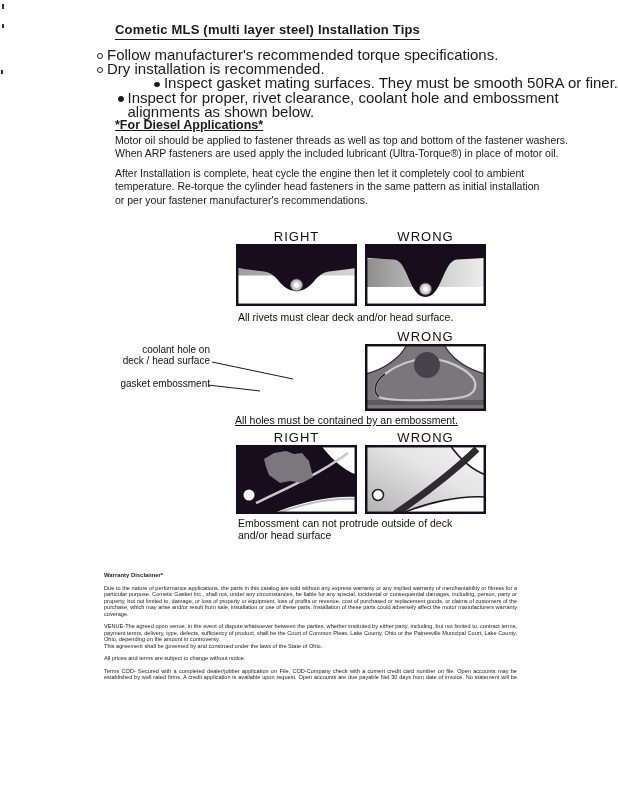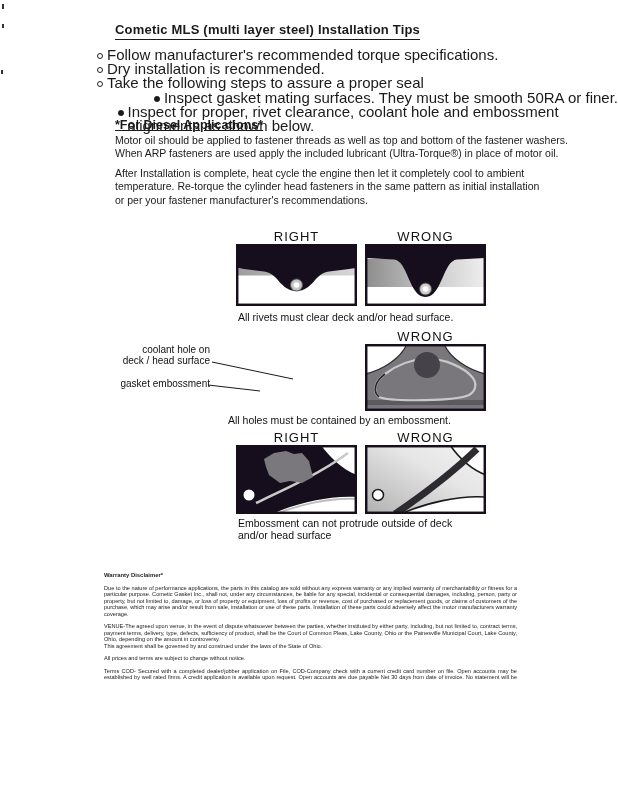--- a/index.html
+++ b/index.html
@@ -42,24 +42,20 @@
   <div class="abs title">Cometic MLS (multi layer steel) Installation Tips</div>
 
   <div class="abs bullets">
     <div class="b-row">
       <span class="b-dot"></span>
       <span>Follow manufacturer's recommended torque specifications.</span>
     </div>
     <div class="b-row">
       <span class="b-dot"></span>
       <span>Dry installation is recommended.</span>
-    </div>
-    <div class="b-row">
-      <span class="b-dot"></span>
-      <span>Take the following steps to assure a proper seal</span>
     </div>
     <div class="b-row b-sub">
       <span class="b-dot filled"></span>
       <span>Inspect gasket mating surfaces.  They must be smooth 50RA or finer.</span>
     </div>
     <div class="b-row b-sub">
       <span class="b-dot filled"></span>
       <span>Inspect for proper, rivet clearance, coolant hole and embossment alignments as shown below.</span>
     </div>
   </div>
@@ -139,21 +135,21 @@
       <path d="M0,0 H42 C36,14 18,26 0,30 Z" fill="#ffffff"></path>
       <path d="M121,0 H79 C85,14 103,26 121,30 Z" fill="#ffffff"></path>
       <path d="M42,0 C36,14 18,26 0,30" fill="none" stroke="#2e2e32" stroke-width="1.3"></path>
       <path d="M79,0 C85,14 103,26 121,30" fill="none" stroke="#2e2e32" stroke-width="1.3"></path>
       <path d="M14,53 C8,48 9,38 20,30 C32,21 47,15.5 60,15 C80,14 100,24 108,34 C112,40 111,47 104,51 C92,57 25,58 14,53 Z" fill="none" stroke="#c9c9c9" stroke-width="2.2"></path>
       <path d="M14,53 C8,48 9,38 20,30" fill="none" stroke="#262428" stroke-width="1.6"></path>
       <circle cx="62" cy="21" r="13" fill="#46424a"></circle>
       <rect x="1.2" y="1.2" width="118.6" height="64.6" fill="none" stroke="#160e1c" stroke-width="2.5"></rect>
     </svg>
   </div>
-  <div class="abs caption" style="left:228px;top:414px;">All holes must be contained by an embossment.</div>
+  <div class="abs caption" style="left:235px;top:414px;text-decoration:underline;">All holes must be contained by an embossment.</div>
 
   <div class="fig-col" style="left:236px;top:430px;">
     <div class="fig-label">RIGHT</div>
     <svg width="121" height="69" viewBox="0 0 121 69">
       <rect x="0" y="0" width="121" height="69" fill="#ffffff"></rect>
       <path d="M0,0 H85 C92,10 105,24 121,30 V52 C95,50 60,58 36,69 H0 Z" fill="#160e1c"></path>
       <path d="M121,54 C95,52 62,60 40,69" fill="none" stroke="#bdbdbd" stroke-width="2"></path>
       <path d="M20,58 C50,44 85,28 112,8" fill="none" stroke="#c9c9c9" stroke-width="2.5"></path>
       <path d="M28,14 L38,8 L50,6 L58,9 L66,8 L73,16 L75,24 L77,32 L66,38 L54,36 L44,38 L33,30 L30,22 Z" fill="#7b787d"></path>
       <circle cx="13" cy="50" r="5.5" fill="#ffffff"></circle>

